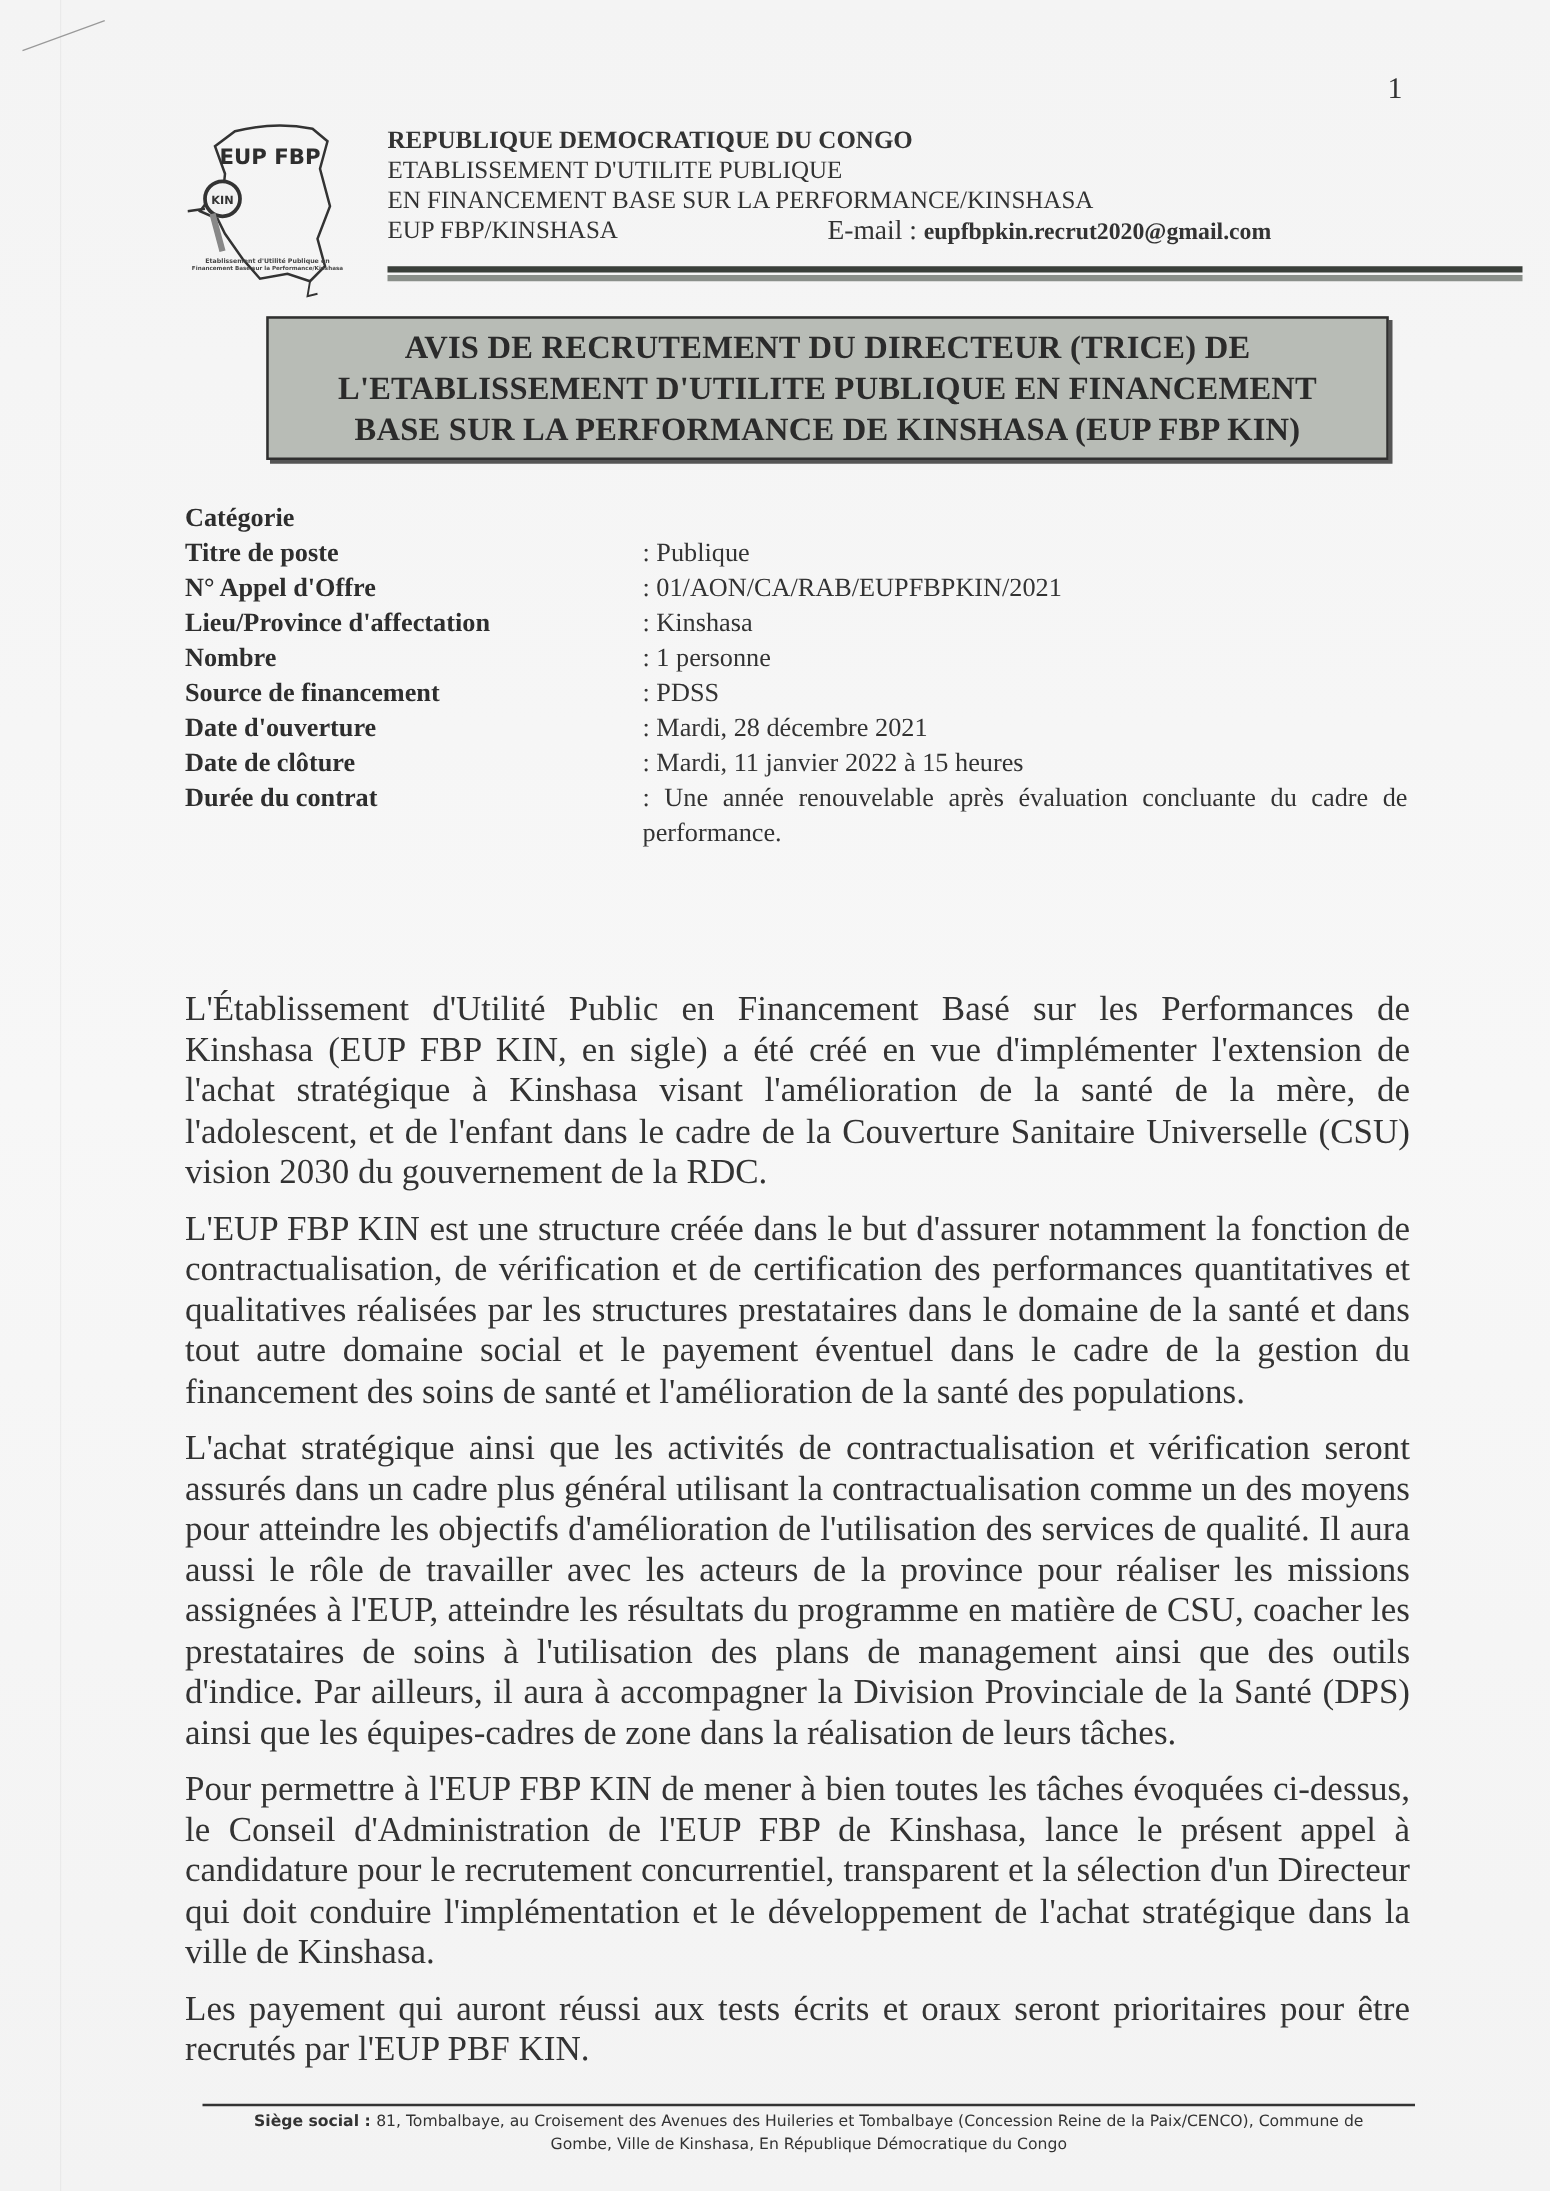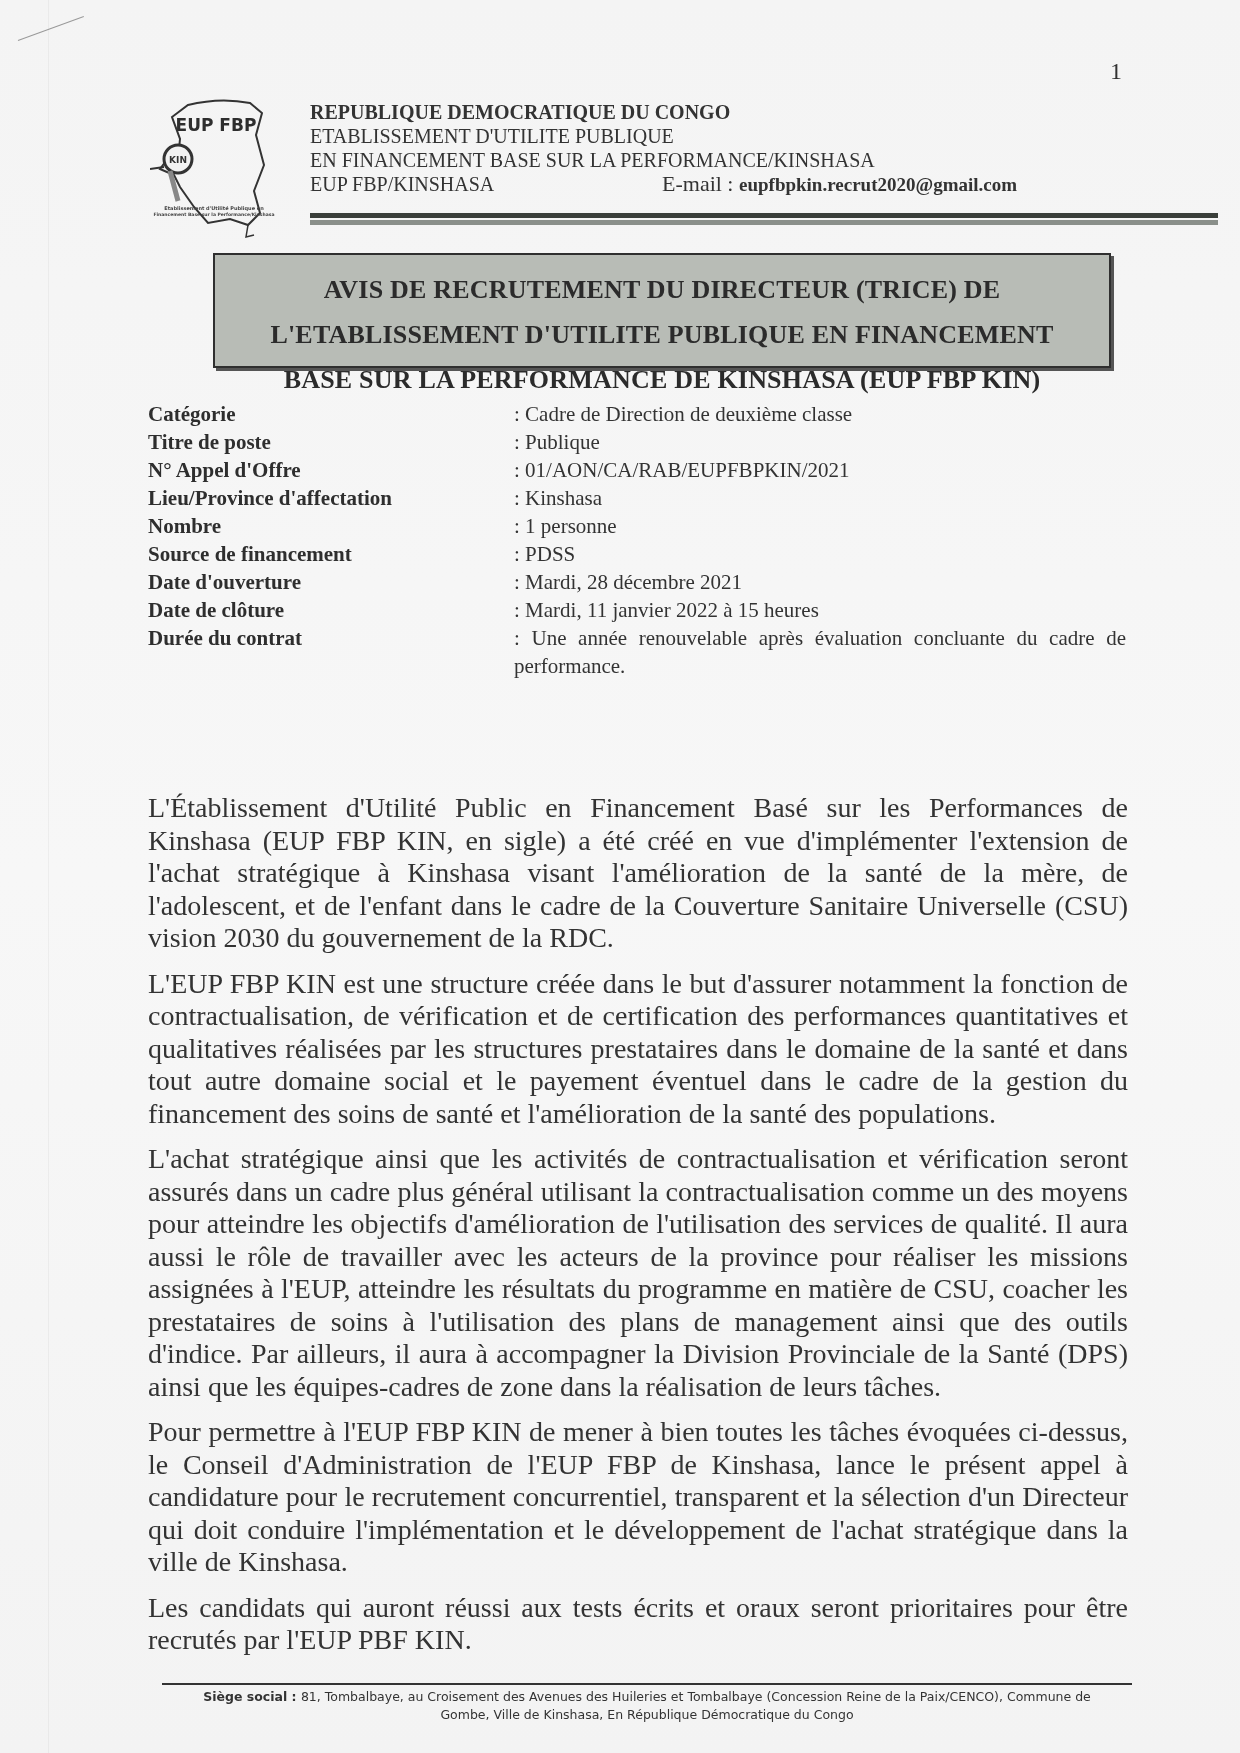--- a/index.html
+++ b/index.html
@@ -90,21 +90,20 @@
       text-align: center;
       padding-top: 6px;
     }
     .title-line {
       font-weight: bold;
       font-size: 26px;
       line-height: 33px;
       color: #2b2b2b;
       letter-spacing: 0.2px;
       white-space: nowrap;
-      margin-top: 12px;
     }
     
     .info-table {
       position: absolute;
       left: 148px; top: 400px;
       width: 980px;
       font-size: 21px;
       line-height: 28px;
     }
     .info-row {
@@ -202,21 +201,20 @@
 
   <div class="title-box">
     <div class="title-line">AVIS DE RECRUTEMENT DU DIRECTEUR (TRICE) DE</div>
     <div class="title-line">L'ETABLISSEMENT D'UTILITE PUBLIQUE EN FINANCEMENT</div>
     <div class="title-line">BASE SUR LA PERFORMANCE DE KINSHASA (EUP FBP KIN)</div>
   </div>
 
   <div class="info-table">
     <div class="info-row">
       <span class="k">Catégorie</span>
-      <span class="v">: Cadre de Direction de deuxième classe</span>
     </div>
     <div class="info-row">
       <span class="k">Titre de poste</span>
       <span class="v">: Publique</span>
     </div>
     <div class="info-row">
       <span class="k">N° Appel d'Offre</span>
       <span class="v">: 01/AON/CA/RAB/EUPFBPKIN/2021</span>
     </div>
     <div class="info-row">
@@ -244,21 +242,21 @@
       <span class="v">: Une année renouvelable après évaluation concluante du cadre de performance.</span>
     </div>
   </div>
 
 
   <div class="body">
     <p>L'Établissement d'Utilité Public en Financement Basé sur les Performances de Kinshasa (EUP FBP KIN, en sigle) a été créé en vue d'implémenter l'extension de l'achat stratégique à Kinshasa visant l'amélioration de la santé de la mère, de l'adolescent, et de l'enfant dans le cadre de la Couverture Sanitaire Universelle (CSU) vision 2030 du gouvernement de la RDC.</p>
     <p>L'EUP FBP KIN est une structure créée dans le but d'assurer notamment la fonction de contractualisation, de vérification et de certification des performances quantitatives et qualitatives réalisées par les structures prestataires dans le domaine de la santé et dans tout autre domaine social et le payement éventuel dans le cadre de la gestion du financement des soins de santé et l'amélioration de la santé des populations.</p>
     <p>L'achat stratégique ainsi que les activités de contractualisation et vérification seront assurés dans un cadre plus général utilisant la contractualisation comme un des moyens pour atteindre les objectifs d'amélioration de l'utilisation des services de qualité. Il aura aussi le rôle de travailler avec les acteurs de la province pour réaliser les missions assignées à l'EUP, atteindre les résultats du programme en matière de CSU, coacher les prestataires de soins à l'utilisation des plans de management ainsi que des outils d'indice. Par ailleurs, il aura à accompagner la Division Provinciale de la Santé (DPS) ainsi que les équipes-cadres de zone dans la réalisation de leurs tâches.</p>
     <p>Pour permettre à l'EUP FBP KIN de mener à bien toutes les tâches évoquées ci-dessus, le Conseil d'Administration de l'EUP FBP de Kinshasa, lance le présent appel à candidature pour le recrutement concurrentiel, transparent et la sélection d'un Directeur qui doit conduire l'implémentation et le développement de l'achat stratégique dans la ville de Kinshasa.</p>
-    <p>Les candidats qui auront réussi aux tests écrits et oraux seront prioritaires pour être recrutés par l'EUP PBF KIN.</p>
+    <p>Les payement qui auront réussi aux tests écrits et oraux seront prioritaires pour être recrutés par l'EUP PBF KIN.</p>
   </div>
 
   <div class="footer-rule"></div>
   <div class="footer">
     <div><b>Siège social : </b><span>81, Tombalbaye, au Croisement des Avenues des Huileries et Tombalbaye (Concession Reine de la Paix/CENCO), Commune de</span></div>
     <div>Gombe, Ville de Kinshasa, En République Démocratique du Congo</div>
   </div>
 </div>
 
 </body></html>

